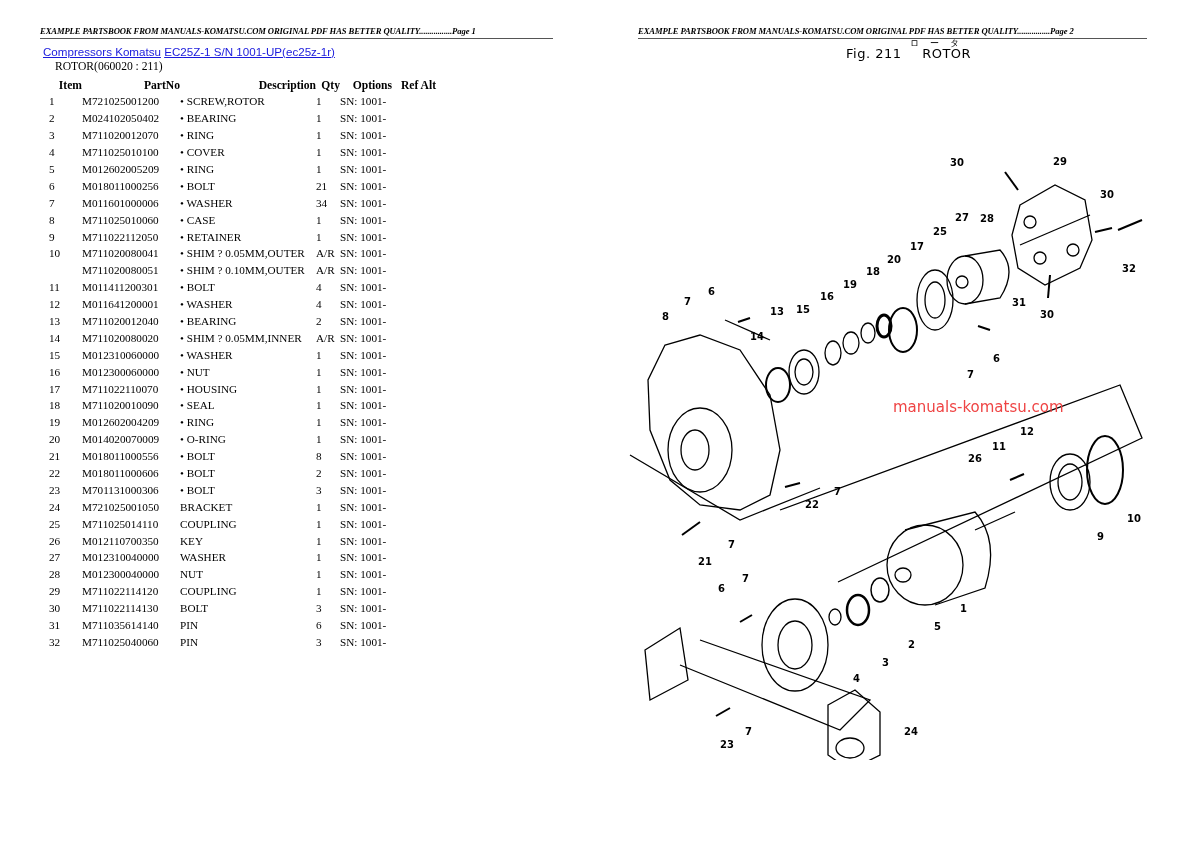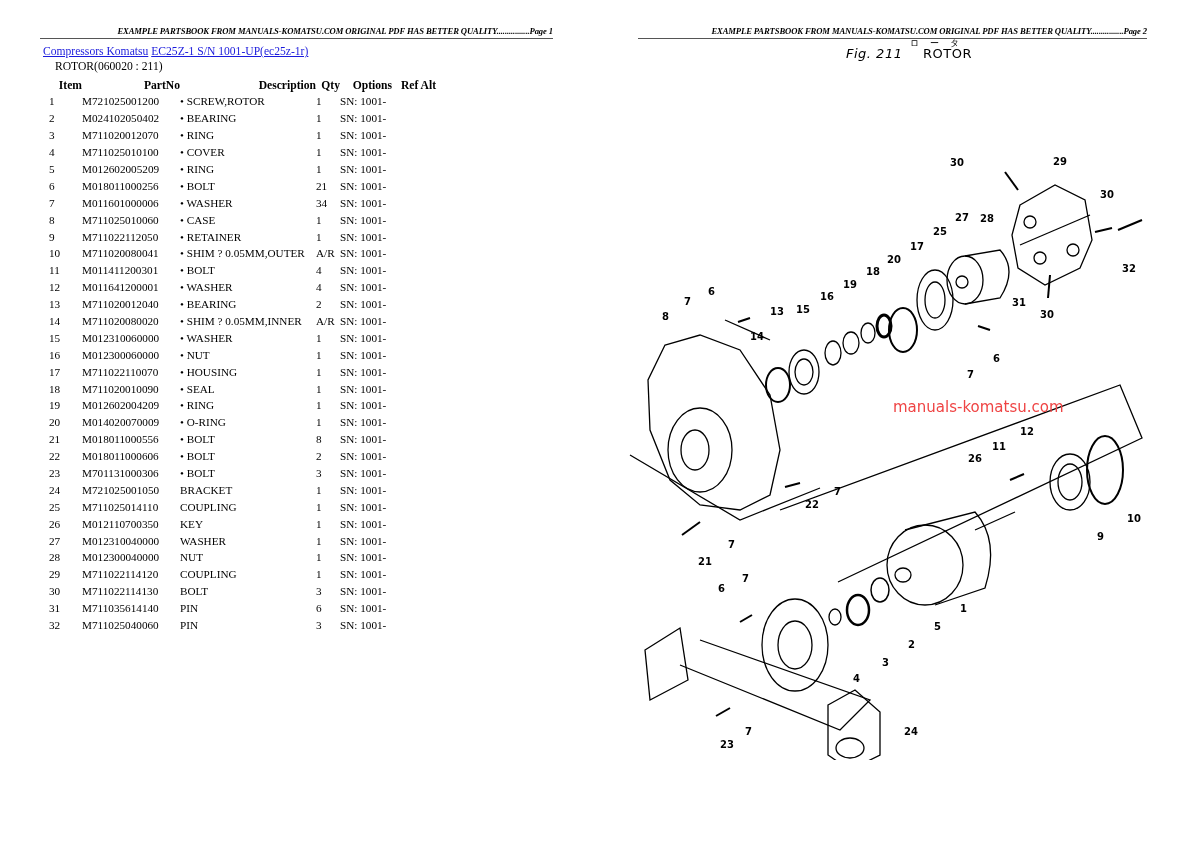--- a/index.html
+++ b/index.html
@@ -1,41 +1,41 @@
 <!DOCTYPE html>
 <html><head>
 <meta charset="utf-8">
 <style>
   html, body { margin: 0; padding: 0; background: #ffffff; }
   body { width: 1190px; height: 842px; position: relative; overflow: hidden;
          font-family: "DejaVu Serif", "Liberation Serif", serif; color: #000; }
   .page-header { position: absolute; top: 26px; height: 12px; border-bottom: 1px solid #555;
                  font-family: "Liberation Serif", serif; font-style: italic; font-weight: bold;
-                 font-size: 8.6px; text-align: right; line-height: 11px; letter-spacing: -0.1px; }
+                 font-size: 8.6px; line-height: 11px; letter-spacing: -0.1px; }
   #hdr-left { left: 40px; width: 513px; }
   #hdr-right { left: 638px; width: 509px; }
   .breadcrumb { position: absolute; left: 43px; top: 45px; font-size: 11.6px;
-                font-family: Liberation Serif, serif; }
+                font-family: Liberation Sans, sans-serif; }
   .breadcrumb a { color: #1a1adc; text-decoration: underline; }
   .subtitle { position: absolute; left: 43px; top: 60px; font-size: 11.6px;
               font-family: "Liberation Serif", serif; margin-left: 12px; }
   table.parts { position: absolute; left: 44px; top: 77px; border-collapse: collapse;
                 font-family: "Liberation Serif", serif; font-size: 11.2px; }
   table.parts th { font-weight: bold; padding: 0; height: 16px; text-align: right; font-size: 11.6px; }
   table.parts td { padding: 0; height: 16.9px; white-space: nowrap; }
   .c-item { width: 33px; padding-left: 5px !important; }
   .c-part { width: 98px; }
   .c-desc { width: 136px; }
   .c-qty { width: 24px; }
   .c-opt { width: 52px; }
   .c-ref { width: 44px; margin-left: 24px; }
   th.c-item { text-align: left; }
   .fig-title { position: absolute; left: 846px; top: 46px; font-family: "DejaVu Sans", sans-serif;
                font-size: 13px; letter-spacing: 0.5px; }
-  .fig-title .num { margin-right: 16px; font-style: italic; }
+  .fig-title .num { margin-right: 16px; }
   .fig-title .jp { position: absolute; left: 64px; top: -9px; font-size: 9px; letter-spacing: 4px; }
   .diagram { position: absolute; left: 620px; top: 140px; width: 560px; height: 620px; }
   .watermark { position: absolute; left: 893px; top: 398px; font-family: "DejaVu Sans", sans-serif;
                font-size: 15px; color: #ef4444; }
 </style>
 </head>
 <body>
 
 <div class="page-header" id="hdr-left">EXAMPLE PARTSBOOK FROM MANUALS-KOMATSU.COM ORIGINAL PDF HAS BETTER QUALITY................Page 1</div>
 <div class="page-header" id="hdr-right">EXAMPLE PARTSBOOK FROM MANUALS-KOMATSU.COM ORIGINAL PDF HAS BETTER QUALITY................Page 2</div>
@@ -127,20 +127,28 @@
         <td class="c-part">M711022112050</td>
         <td class="c-desc">• RETAINER</td>
         <td class="c-qty">1</td>
         <td class="c-opt">SN: 1001-</td>
         <td class="c-ref"></td>
       </tr>
       <tr>
         <td class="c-item">10</td>
         <td class="c-part">M711020080041</td>
         <td class="c-desc">• SHIM ? 0.05MM,OUTER</td>
+        <td class="c-qty">A/R</td>
+        <td class="c-opt">SN: 1001-</td>
+        <td class="c-ref"></td>
+      </tr>
+      <tr>
+        <td class="c-item"></td>
+        <td class="c-part">M711020080051</td>
+        <td class="c-desc">• SHIM ? 0.10MM,OUTER</td>
         <td class="c-qty">A/R</td>
         <td class="c-opt">SN: 1001-</td>
         <td class="c-ref"></td>
       </tr>
       <tr>
         <td class="c-item">11</td>
         <td class="c-part">M011411200301</td>
         <td class="c-desc">• BOLT</td>
         <td class="c-qty">4</td>
         <td class="c-opt">SN: 1001-</td>

